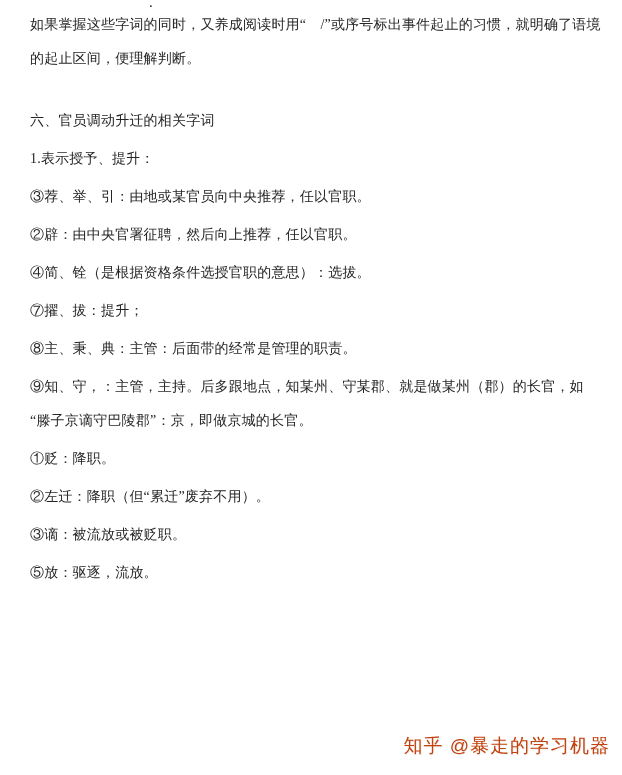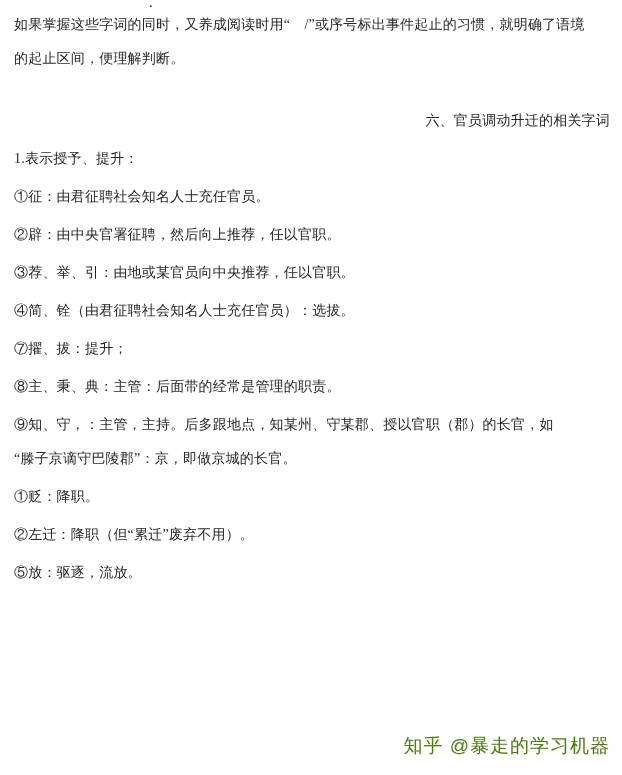--- a/index.html
+++ b/index.html
@@ -10,75 +10,74 @@
     position: relative;
     overflow: hidden;
     color: #262626;
     font-family: "Liberation Serif", "DejaVu Serif", serif;
   }
   .doc {
     padding: 8px 12px 0 14px;
   }
   .para, .sub-title {
     width: 584px;
-    margin: 0 0 4px 0;
+    margin: 0 0 4px 16px;
     font-size: 14px;
     line-height: 34px;
     letter-spacing: 0.2px;
     word-break: break-all;
   }
   .section-heading {
     font-size: 14px;
     font-weight: 400;
     margin: 28px 0 4px 0;
     padding-left: 16px;
     line-height: 34px;
     letter-spacing: 0.2px;
-    text-align: right;
   }
   .stray-dot {
     position: absolute;
     left: 149px;
     top: -6px;
     font-size: 15px;
     color: #262626;
   }
   .watermark {
     position: absolute;
     top: 733px;
     right: 12px;
     font-family: "Liberation Sans", sans-serif;
     font-size: 19px;
     letter-spacing: 1px;
-    color: #4d7c0f;
+    color: #c2410c;
     text-shadow: 1px 1px 0 #f2f2f2;
     white-space: nowrap;
   }
 </style>
 </head>
 <body>
 
 <span class="stray-dot">.</span>
 
 <main class="doc">
 
   <p class="para">如果掌握这些字词的同时，又养成阅读时用“　/”或序号标出事件起止的习惯，就明确了语境的起止区间，便理解判断。</p>
 
   <h2 class="section-heading">六、官员调动升迁的相关字词</h2>
 
   <p class="sub-title">1.表示授予、提升：</p>
 
-  <p class="para">①征：由君征聘社会知名人士充任官员。</p>
+  <p class="para">③荐、举、引：由地或某官员向中央推荐，任以官职。</p>
   <p class="para">②辟：由中央官署征聘，然后向上推荐，任以官职。</p>
-  <p class="para">③荐、举、引：由地或某官员向中央推荐，任以官职。</p>
-  <p class="para">④简、铨（由君征聘社会知名人士充任官员）：选拔。</p>
+  <p class="para">④简、铨（是根据资格条件选授官职的意思）：选拔。</p>
   <p class="para">⑦擢、拔：提升；</p>
   <p class="para">⑧主、秉、典：主管：后面带的经常是管理的职责。</p>
-  <p class="para">⑨知、守，：主管，主持。后多跟地点，知某州、守某郡、授以官职（郡）的长官，如　　“滕子京谪守巴陵郡”：京，即做京城的长官。</p>
+  <p class="para">⑨知、守，：主管，主持。后多跟地点，知某州、守某郡、就是做某州（郡）的长官，如　　“滕子京谪守巴陵郡”：京，即做京城的长官。</p>
 
 
   <p class="para">①贬：降职。</p>
   <p class="para">②左迁：降职（但“累迁”废弃不用）。</p>
+  <p class="para">③谪：被流放或被贬职。</p>
   <p class="para">⑤放：驱逐，流放。</p>
 
 </main>
 
 <div class="watermark">知乎 @暴走的学习机器</div>
 
 </body></html>

